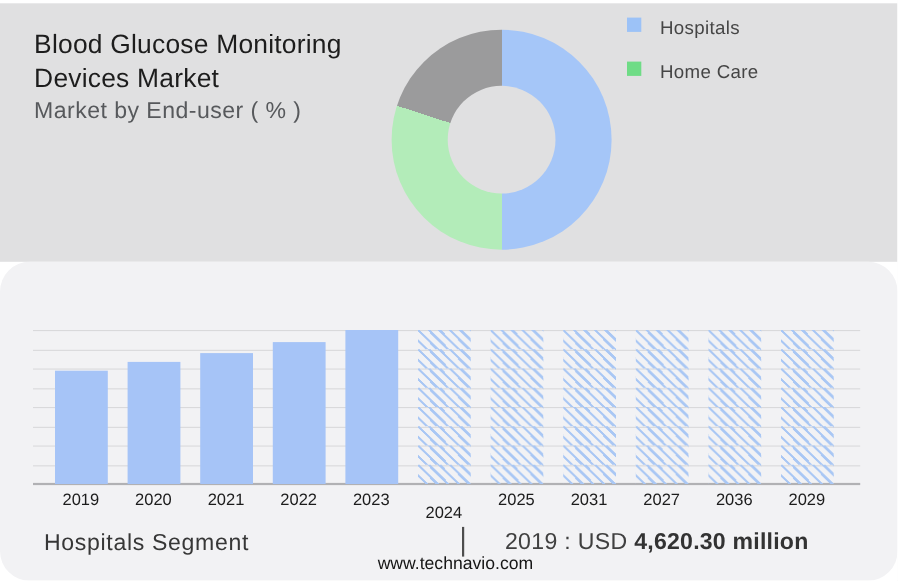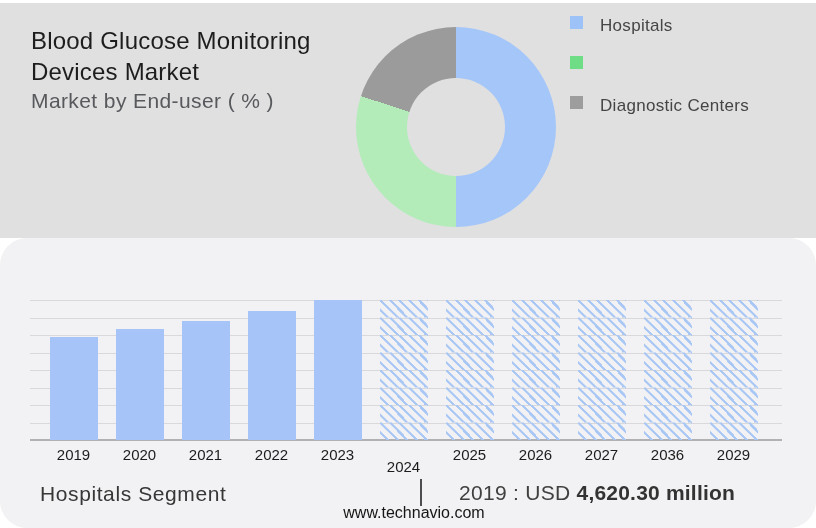--- a/index.html
+++ b/index.html
@@ -70,24 +70,21 @@
       <div class="donut-hole"></div>
     </div>
 
     <div class="legend">
       <div class="legend-item">
         <span class="swatch" style="background: rgb(156, 194, 247);"></span>
         <span class="legend-label">Hospitals</span>
       </div>
       <div class="legend-item">
         <span class="swatch" style="background: rgb(111, 220, 134);"></span>
-      </div>
-      <div class="legend-item">
-        <span class="swatch" style="background: rgb(157, 157, 157);"></span>
-        <span class="legend-label">Diagnostic Centers</span>
+        <span class="legend-label">Home Care</span>
       </div>
     </div>
   </div>
 
   <div class="bottom-panel">
     <div id="bar-chart">
         <div class="gridline" style="top: 62px;"></div>
         <div class="gridline" style="top: 79.5px;"></div>
         <div class="gridline" style="top: 97px;"></div>
         <div class="gridline" style="top: 114.5px;"></div>
@@ -104,21 +101,21 @@
         <div class="x-label" style="left: 172.5px; top: 208px;">2021</div>
         <div class="bar" style="left: 247.5px; width: 48px; top: 72.9236px; height: 129.076px;"></div>
         <div class="x-label" style="left: 238.5px; top: 208px;">2022</div>
         <div class="bar" style="left: 313.5px; width: 48px; top: 62px; height: 140px;"></div>
         <div class="x-label" style="left: 304.5px; top: 208px;">2023</div>
         <div class="bar forecast" style="left: 379.5px; width: 48px; top: 62px; height: 140px;"></div>
         <div class="x-label" style="left: 370.5px; top: 220px;">2024</div>
         <div class="bar forecast" style="left: 445.5px; width: 48px; top: 62px; height: 140px;"></div>
         <div class="x-label" style="left: 436.5px; top: 208px;">2025</div>
         <div class="bar forecast" style="left: 511.5px; width: 48px; top: 62px; height: 140px;"></div>
-        <div class="x-label" style="left: 502.5px; top: 208px;">2026</div>
+        <div class="x-label" style="left: 502.5px; top: 208px;">2031</div>
         <div class="bar forecast" style="left: 577.5px; width: 48px; top: 62px; height: 140px;"></div>
         <div class="x-label" style="left: 568.5px; top: 208px;">2027</div>
         <div class="bar forecast" style="left: 643.5px; width: 48px; top: 62px; height: 140px;"></div>
         <div class="x-label" style="left: 634.5px; top: 208px;">2036</div>
         <div class="bar forecast" style="left: 709.5px; width: 48px; top: 62px; height: 140px;"></div>
         <div class="x-label" style="left: 700.5px; top: 208px;">2029</div>
       </div>
 
     <div class="segment-label">Hospitals Segment</div>
     <div class="caption-separator"></div>

